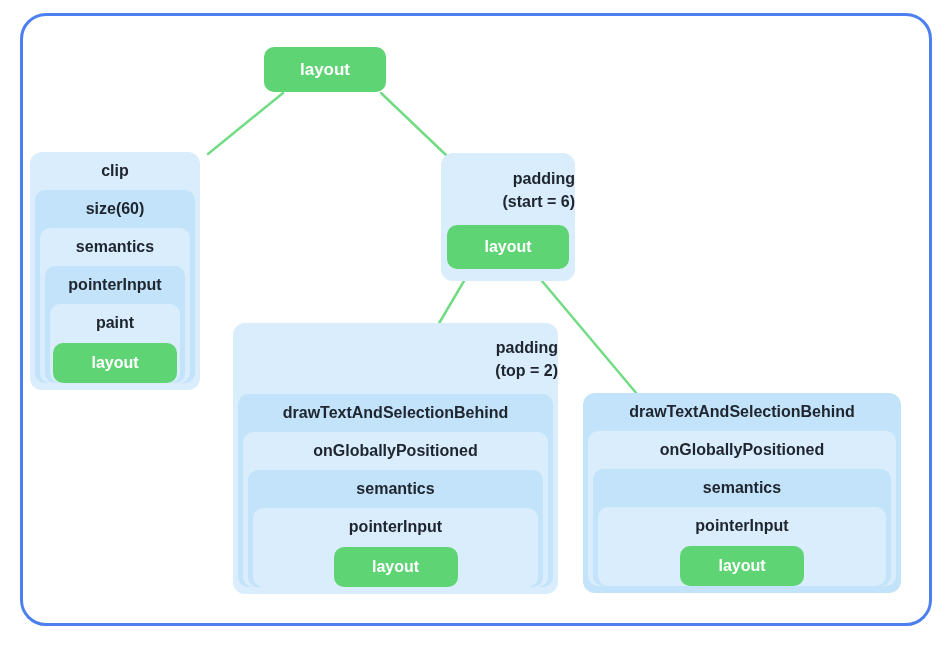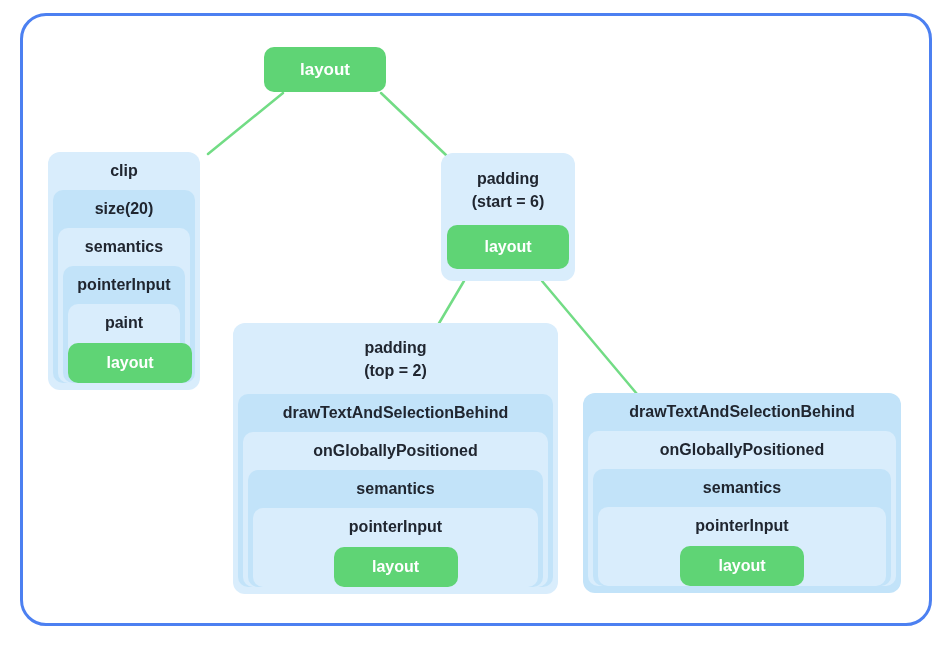--- a/index.html
+++ b/index.html
@@ -52,38 +52,38 @@
   .bg-mid   { background: var(--box-mid); }
 
   .hdr {
     height: 38px;
     display: flex; align-items: center; justify-content: center;
     font-size: 16px; font-weight: 700;
     color: var(--text-dark);
   }
   .hdr2 {
     padding: 13px 0 12px;
-    text-align: center;
+    text-align: right;
     font-size: 16px; font-weight: 700;
     line-height: 23px;
     color: var(--text-dark);
   }
   .nest { margin: 0 5px 5px; border-radius: 10px; }
 
   .leaf {
     width: 124px; height: 40px;
     margin: 1px auto 7px;
     display: flex; align-items: center; justify-content: center;
     background: var(--node-green);
     color: var(--node-text);
     font-size: 16px; font-weight: 700;
     border-radius: 10px;
   }
 
-  .chain-clip { left: 48px; top: 152px; width: 152px; }
+  .chain-clip { left: 30px; top: 152px; width: 170px; }
 
   .box-padding-start { left: 441px; top: 153px; width: 134px; }
   .box-padding-start .hdr2 { padding: 14px 0 12px; }
   .box-padding-start .leaf { width: 122px; height: 44px; margin: 0 auto 12px; }
 
   .chain-padding-top { left: 233px; top: 323px; width: 325px; }
   .chain-drawtext    { left: 583px; top: 393px; width: 318px; }
 </style>
 </head>
 <body>
@@ -99,21 +99,21 @@
     <line x1="542" y1="281" x2="637" y2="394"></line>
   </svg>
 
   <div class="node root-node">
     <span>layout</span>
   </div>
 
   <div class="chain chain-clip bg-light">
     <div class="hdr">clip</div>
     <div class="nest bg-mid">
-      <div class="hdr">size(20)</div>
+      <div class="hdr">size(60)</div>
       <div class="nest bg-light">
         <div class="hdr">semantics</div>
         <div class="nest bg-mid">
           <div class="hdr">pointerInput</div>
           <div class="nest bg-light">
             <div class="hdr">paint</div>
             <div class="leaf">layout</div>
           </div>
         </div>
       </div>

